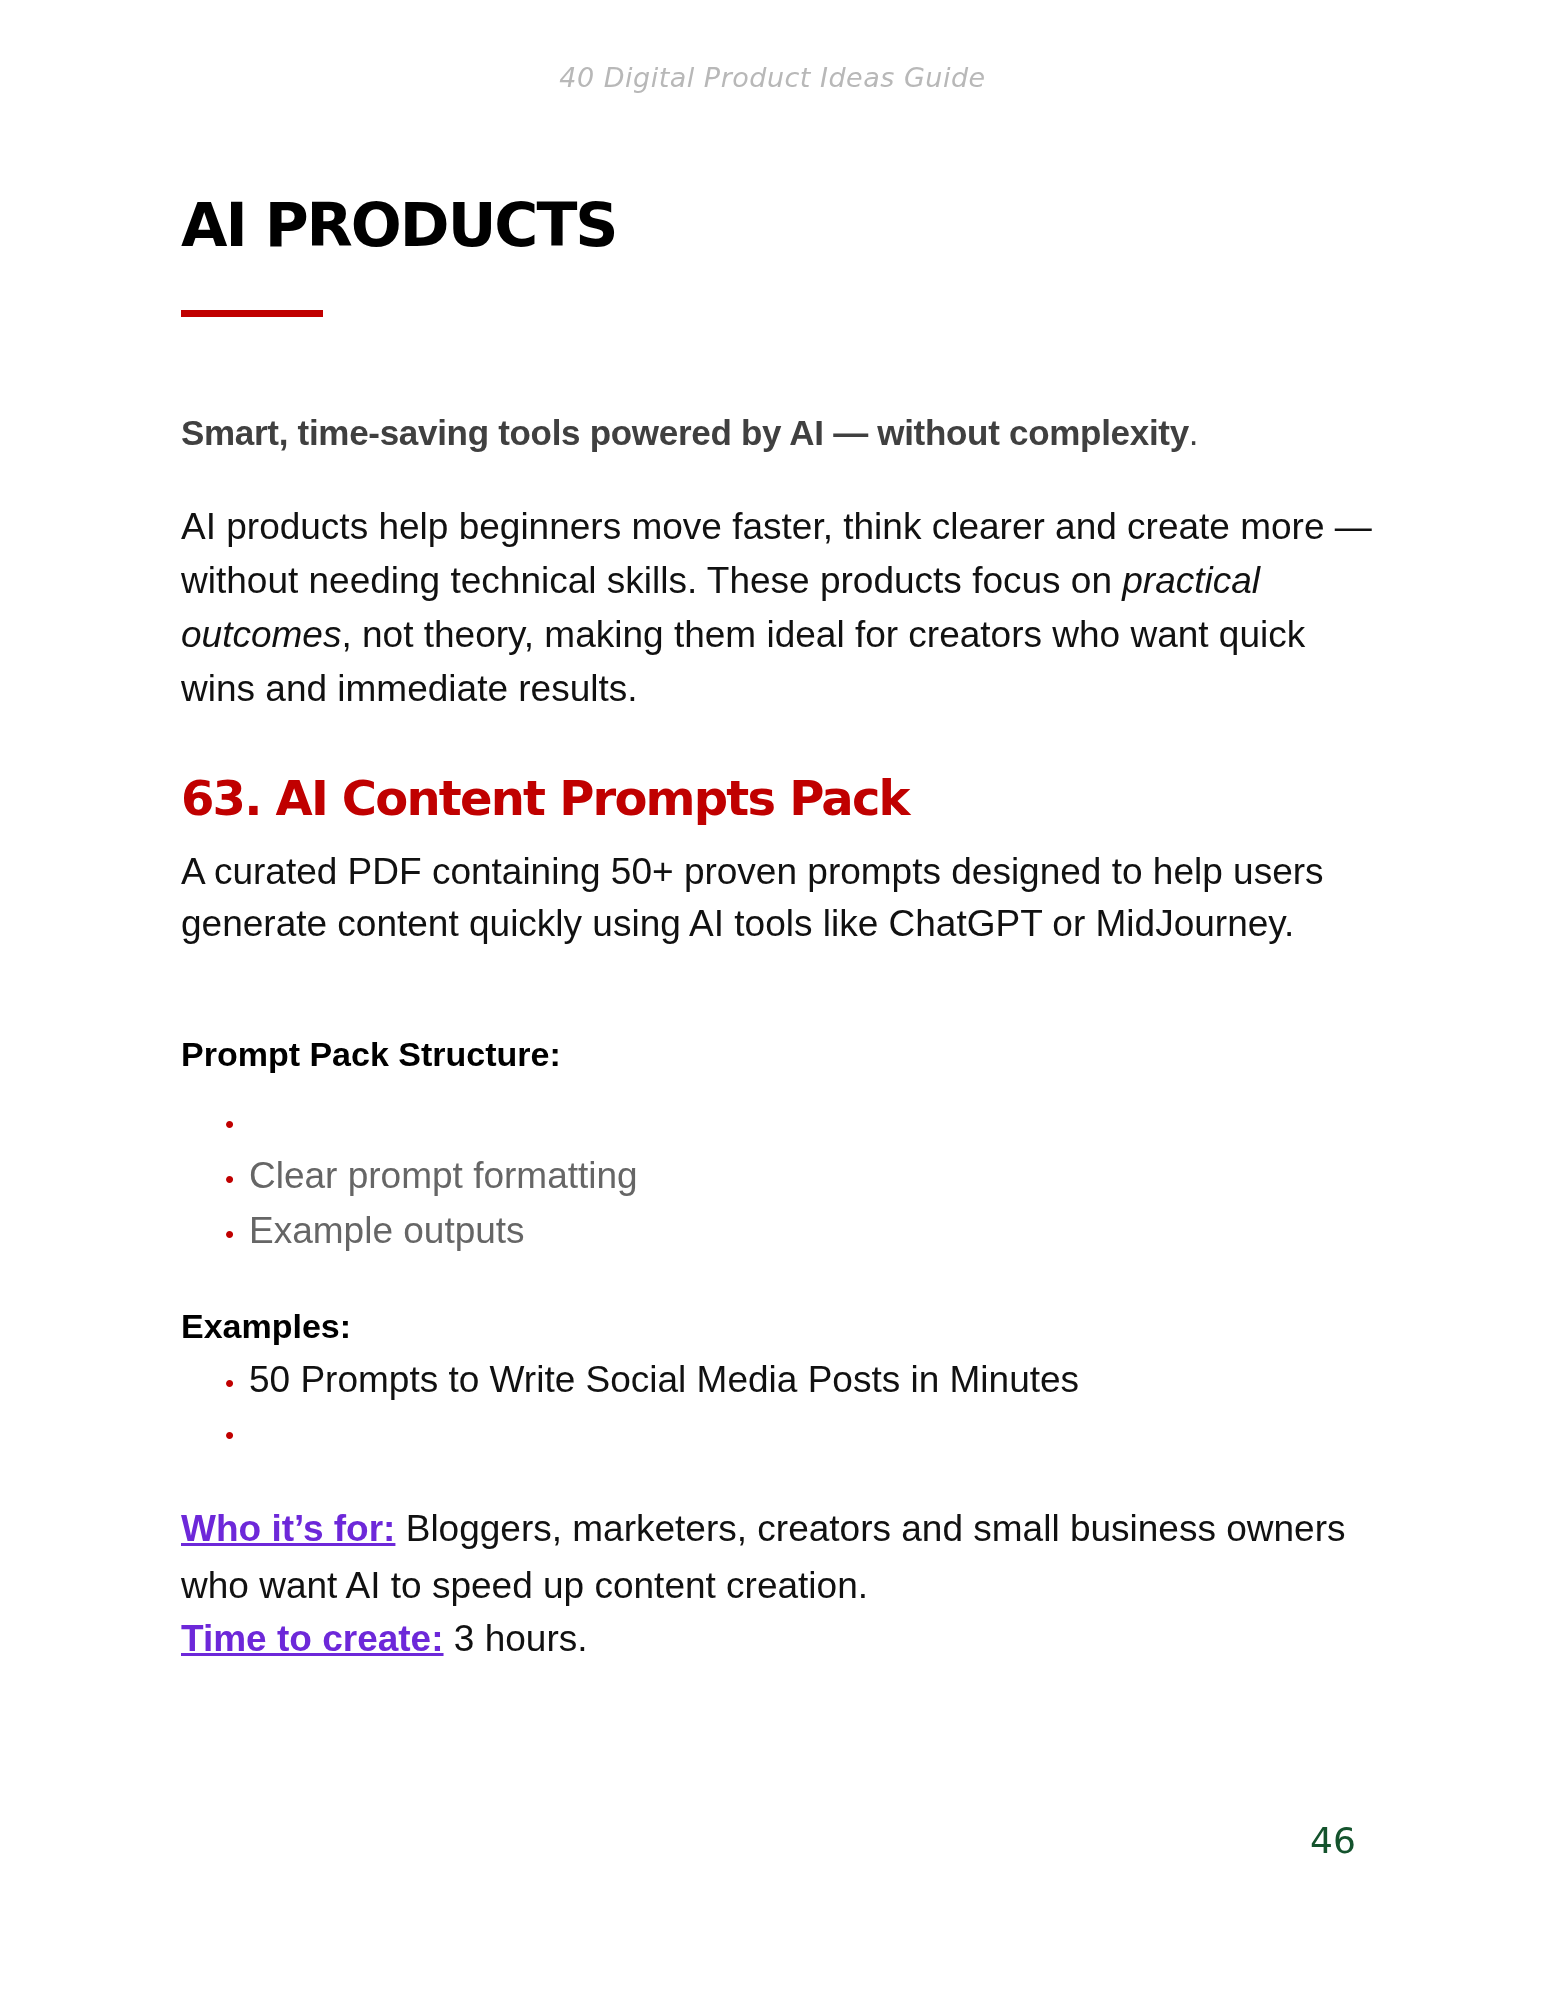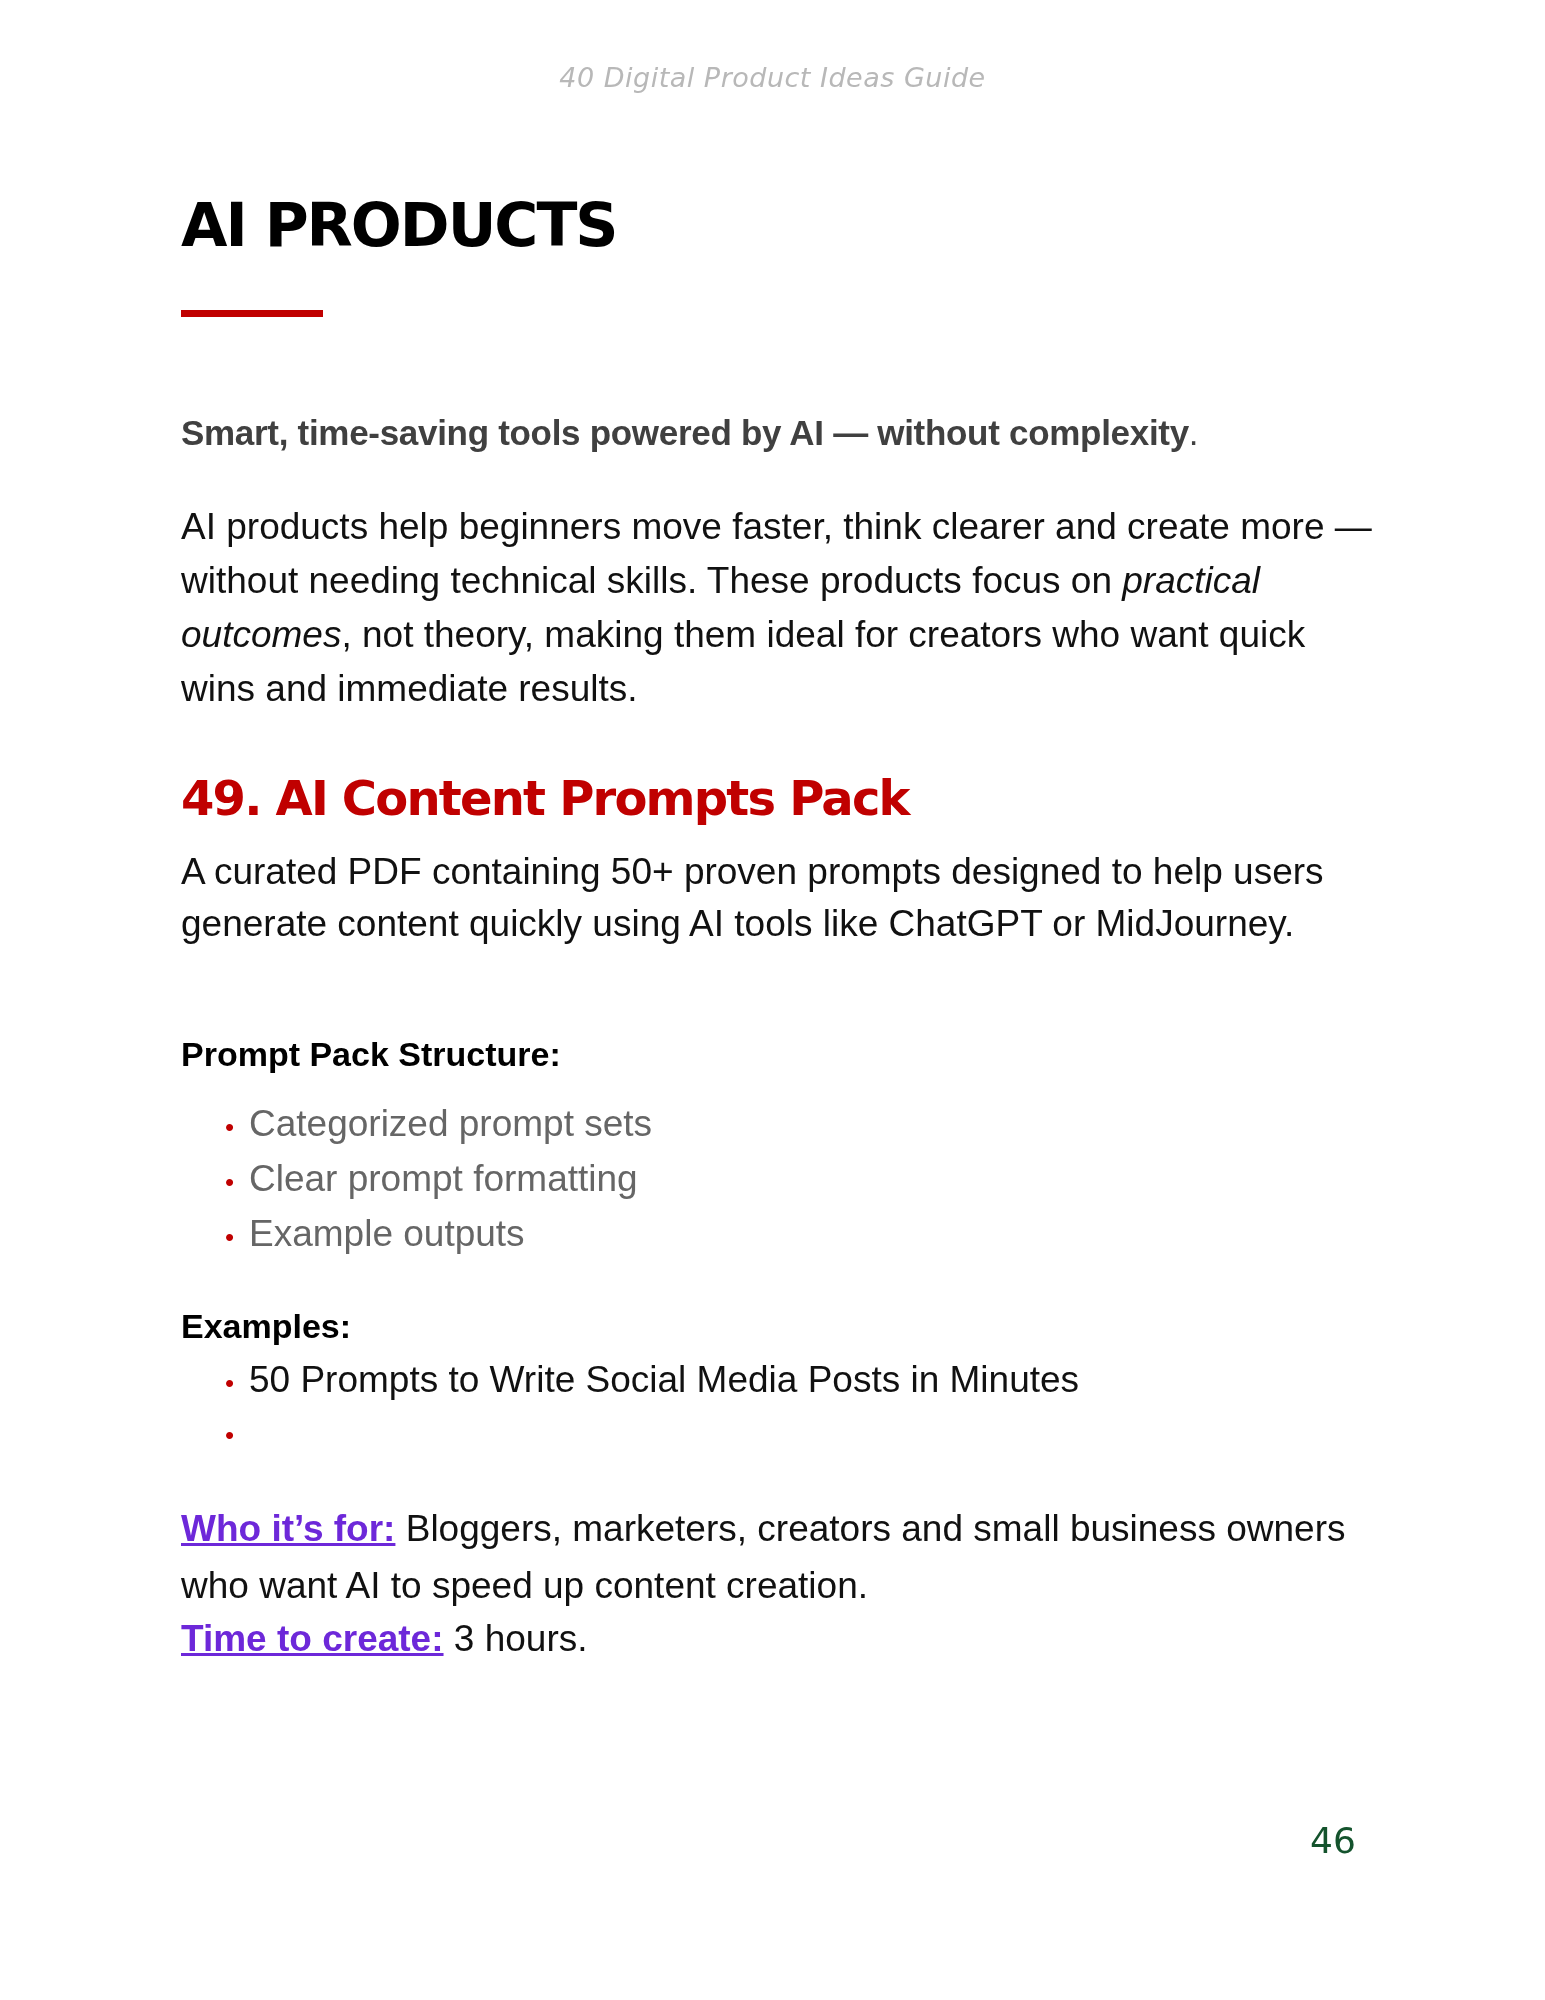--- a/index.html
+++ b/index.html
@@ -165,30 +165,29 @@
 <div class="running-header">40 Digital Product Ideas Guide</div>
 
 <h1 class="page-title">AI PRODUCTS</h1>
 
 <div class="title-rule"></div>
 
 <div class="tagline"><span>Smart, time-saving tools powered by AI — without complexity</span><span class="period">.</span></div>
 
 <p class="intro"><span>AI products help beginners move faster, think clearer and create more — without needing technical skills. These products focus on </span><em>practical outcomes</em><span>, not theory, making them ideal for creators who want quick wins and immediate results.</span></p>
 
-<h2 class="section-heading">49. AI Content Prompts Pack</h2>
+<h2 class="section-heading">63. AI Content Prompts Pack</h2>
 
 <p class="section-desc">A curated PDF containing 50+ proven prompts designed to help users generate content quickly using AI tools like ChatGPT or MidJourney.</p>
 
 <div class="subheading structure-heading">Prompt Pack Structure:</div>
 
 <ul class="bullets structure-list">
   <li>
       <span class="bullet">•</span>
-      <span>Categorized prompt sets</span>
     </li>
   <li>
       <span class="bullet">•</span>
       <span>Clear prompt formatting</span>
     </li>
   <li>
       <span class="bullet">•</span>
       <span>Example outputs</span>
     </li>
 </ul>

